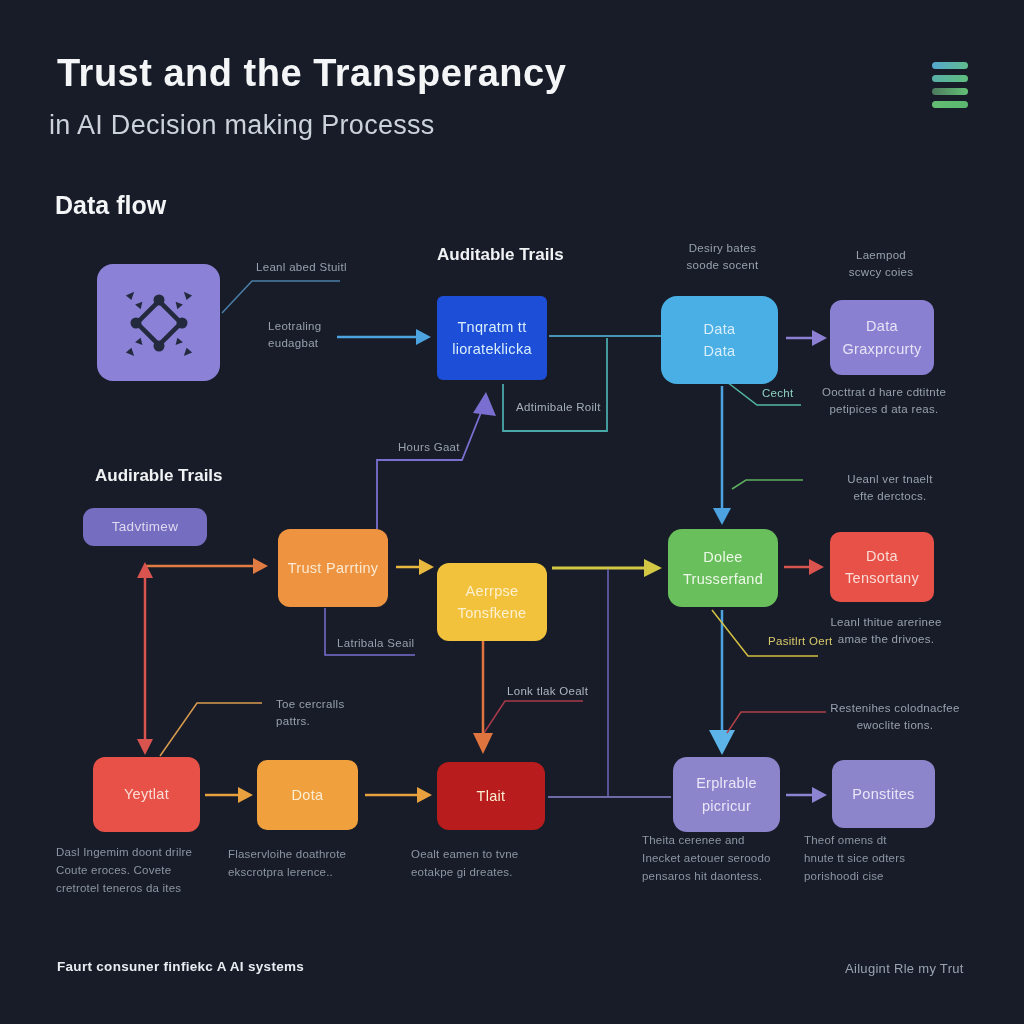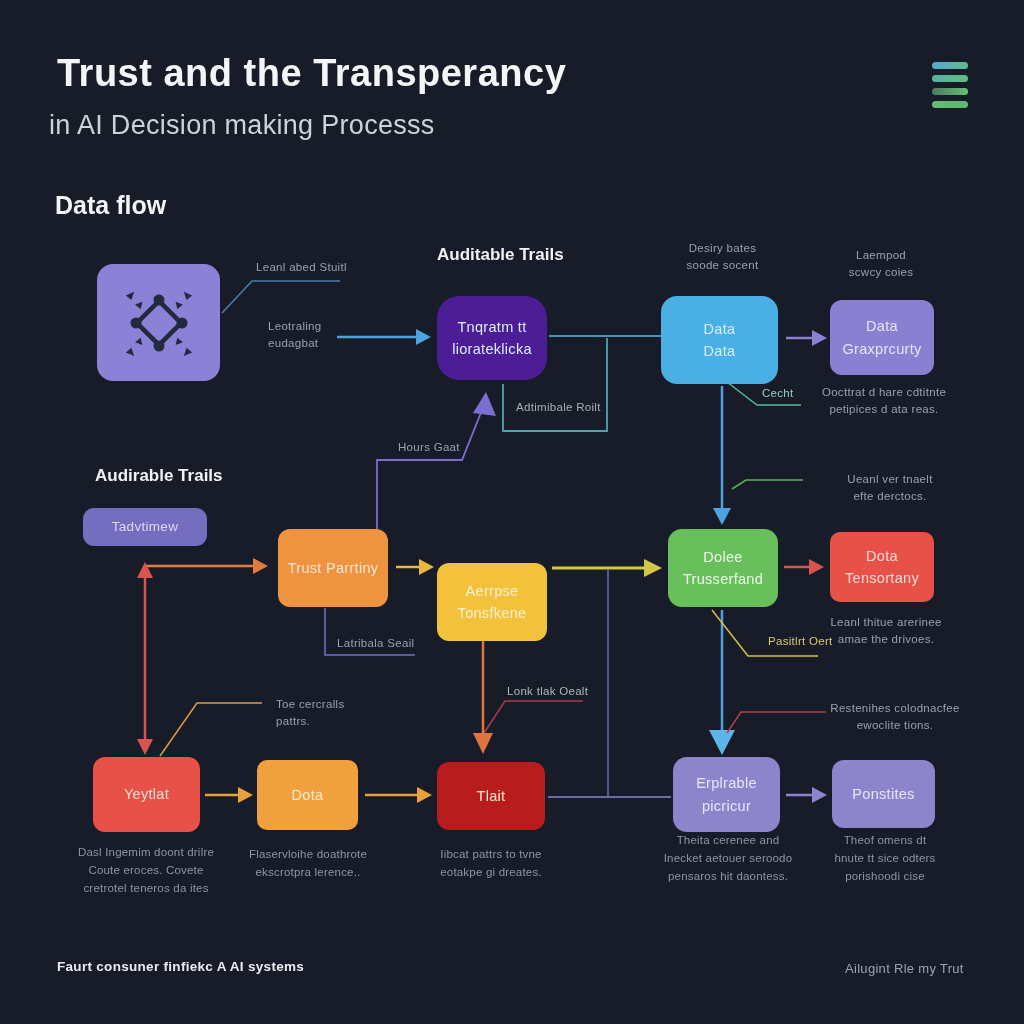--- a/index.html
+++ b/index.html
@@ -31,21 +31,21 @@
   .h-dataflow{left:55px;top:191px;font-size:25px;font-weight:700;color:#f3f5f7;}
   .h-trails-top{left:437px;top:245px;font-size:17px;font-weight:700;color:#f0f2f4;}
   .h-trails-mid{left:95px;top:466px;font-size:17px;font-weight:700;color:#f0f2f4;}
   
   .node{
     display:flex;align-items:center;justify-content:center;
     text-align:center;font-size:14.5px;font-weight:500;letter-spacing:.3px;
     line-height:1.55;z-index:2;
   }
   .n-icon  {left:97px; top:264px;width:123px;height:117px;border-radius:16px;background:#8b82d8;}
-  .n-tnq   {left:437px;top:296px;width:110px;height:84px;border-radius:22px;background:#4c1d95;color:#d9eefb;}
+  .n-tnq   {left:437px;top:296px;width:110px;height:84px;border-radius:6px;background:#1d4ed8;color:#d9eefb;}
   .n-dd    {left:661px;top:296px;width:117px;height:88px;border-radius:16px;background:#49afe4;color:#d9eefb;}
   .n-grax  {left:830px;top:300px;width:104px;height:75px;border-radius:12px;background:#8a80d2;color:#e6e3f6;}
   .n-pill  {left:83px; top:508px;width:124px;height:38px;border-radius:11px;background:#756dc0;color:#ded9f0;font-size:13.5px;}
   .n-trust {left:278px;top:529px;width:110px;height:78px;border-radius:12px;background:#ee9440;color:#fbe9d2;}
   .n-aerr  {left:437px;top:529px;width:110px;height:78px;border-radius:12px;background:#f2c23c;color:#fdf0d0;margin-top:34px;}
   .n-dolee {left:668px;top:529px;width:110px;height:78px;border-radius:14px;background:#69bf5c;color:#ecf8e8;}
   .n-tens  {left:830px;top:532px;width:104px;height:70px;border-radius:10px;background:#e85148;color:#fadcd6;}
   .n-yeyt  {left:93px; top:757px;width:107px;height:75px;border-radius:12px;background:#e85148;color:#fadcd6;}
   .n-dota  {left:257px;top:760px;width:101px;height:70px;border-radius:10px;background:#f0a03c;color:#fcedd3;}
   .n-tlait {left:437px;top:762px;width:108px;height:68px;border-radius:12px;background:#b91c1c;color:#fcedd3;}
@@ -62,21 +62,21 @@
   .a-ooct  {left:795px;top:384px;width:178px;text-align:center;}
   .a-hours {left:398px;top:439px;}
   .a-ueanl {left:815px;top:471px;width:150px;text-align:center;}
   .a-latri {left:337px;top:635px;}
   .a-pasit {left:752px;top:633px;color:#d9c96a;padding-left:16px;}
   .a-neolt {left:800px;top:614px;width:172px;text-align:center;}
   .a-toe   {left:276px;top:696px;width:95px;}
   .a-lonk  {left:507px;top:683px;color:#aeb6c0;}
   .a-rest  {left:805px;top:700px;width:180px;text-align:center;}
   
-  .cap{font-size:11.5px;color:#8d96a2;line-height:1.55;text-align:center;letter-spacing:.2px;z-index:3;}
+  .cap{font-size:11.5px;color:#8d96a2;line-height:1.55;text-align:left;letter-spacing:.2px;z-index:3;}
   .c-yeyt{left:56px; top:844px;width:180px;}
   .c-dota{left:228px;top:846px;width:160px;}
   .c-tlait{left:411px;top:846px;width:160px;}
   .c-erpl{left:642px;top:832px;width:172px;}
   .c-pons{left:804px;top:832px;width:162px;}
   
   .foot-l{left:57px;top:959px;font-size:13.5px;font-weight:600;color:#e9edf1;letter-spacing:.3px;}
   .foot-r{left:845px;top:961px;font-size:13px;color:#9aa3b0;letter-spacing:.3px;}
   
   .wires{left:0;top:0;z-index:1;}
@@ -282,21 +282,21 @@
 pattrs.</div>
 <div class="abs ann a-lonk">Lonk tlak Oealt</div>
 <div class="abs ann a-rest prelines">Restenihes colodnacfee
 ewoclite tions.</div>
 
 <div class="abs cap c-yeyt prelines">Dasl Ingemim doont drilre
 Coute eroces. Covete
 cretrotel teneros da ites</div>
 <div class="abs cap c-dota prelines">Flaservloihe doathrote
 ekscrotpra lerence..</div>
-<div class="abs cap c-tlait prelines">Iibcat pattrs to tvne
+<div class="abs cap c-tlait prelines">Oealt eamen to tvne
 eotakpe gi dreates.</div>
 <div class="abs cap c-erpl prelines">Theita cerenee and
 Inecket aetouer seroodo
 pensaros hit daontess.</div>
 <div class="abs cap c-pons prelines">Theof omens dt
 hnute tt sice odters
 porishoodi cise</div>
 
 <div class="abs foot-l">Faurt consuner finfiekc A AI systems</div>
 <div class="abs foot-r">Ailugint Rle my Trut</div>

